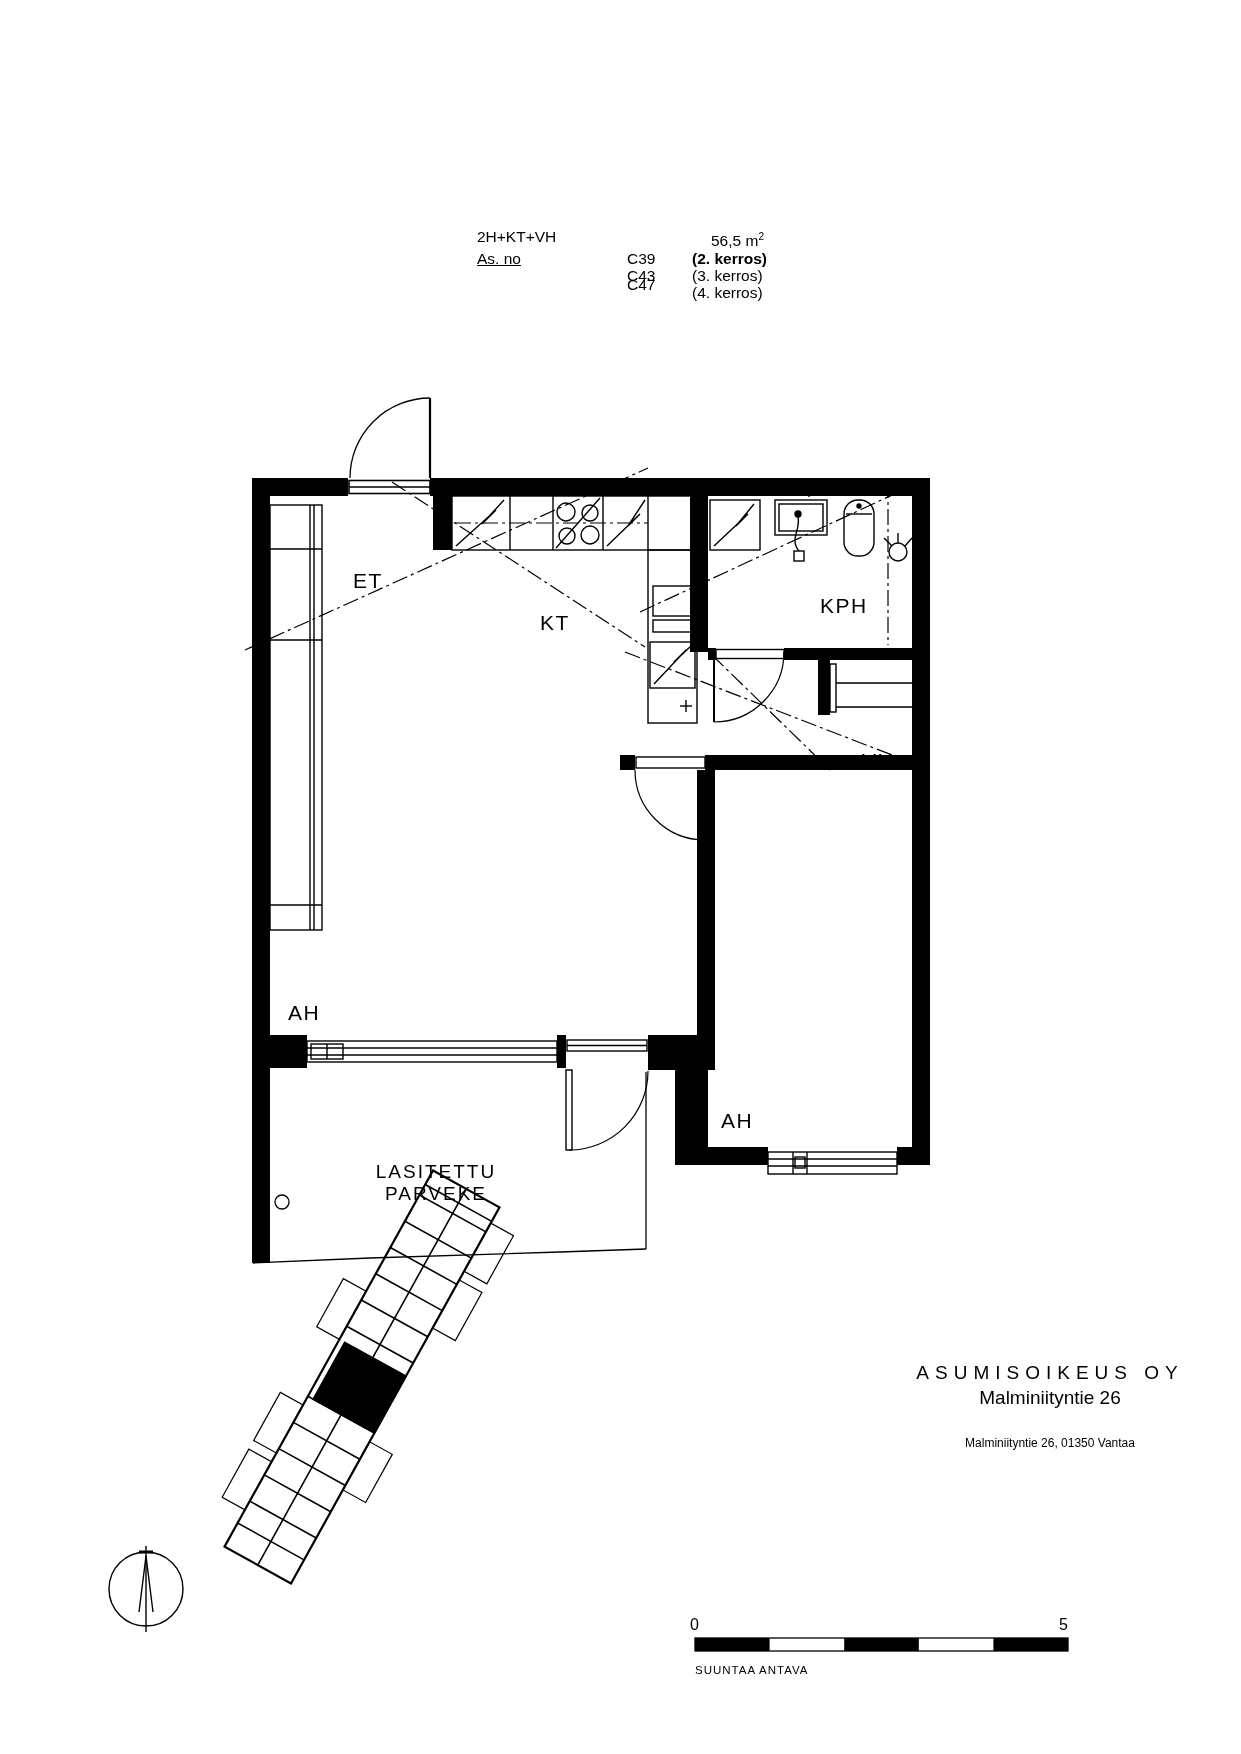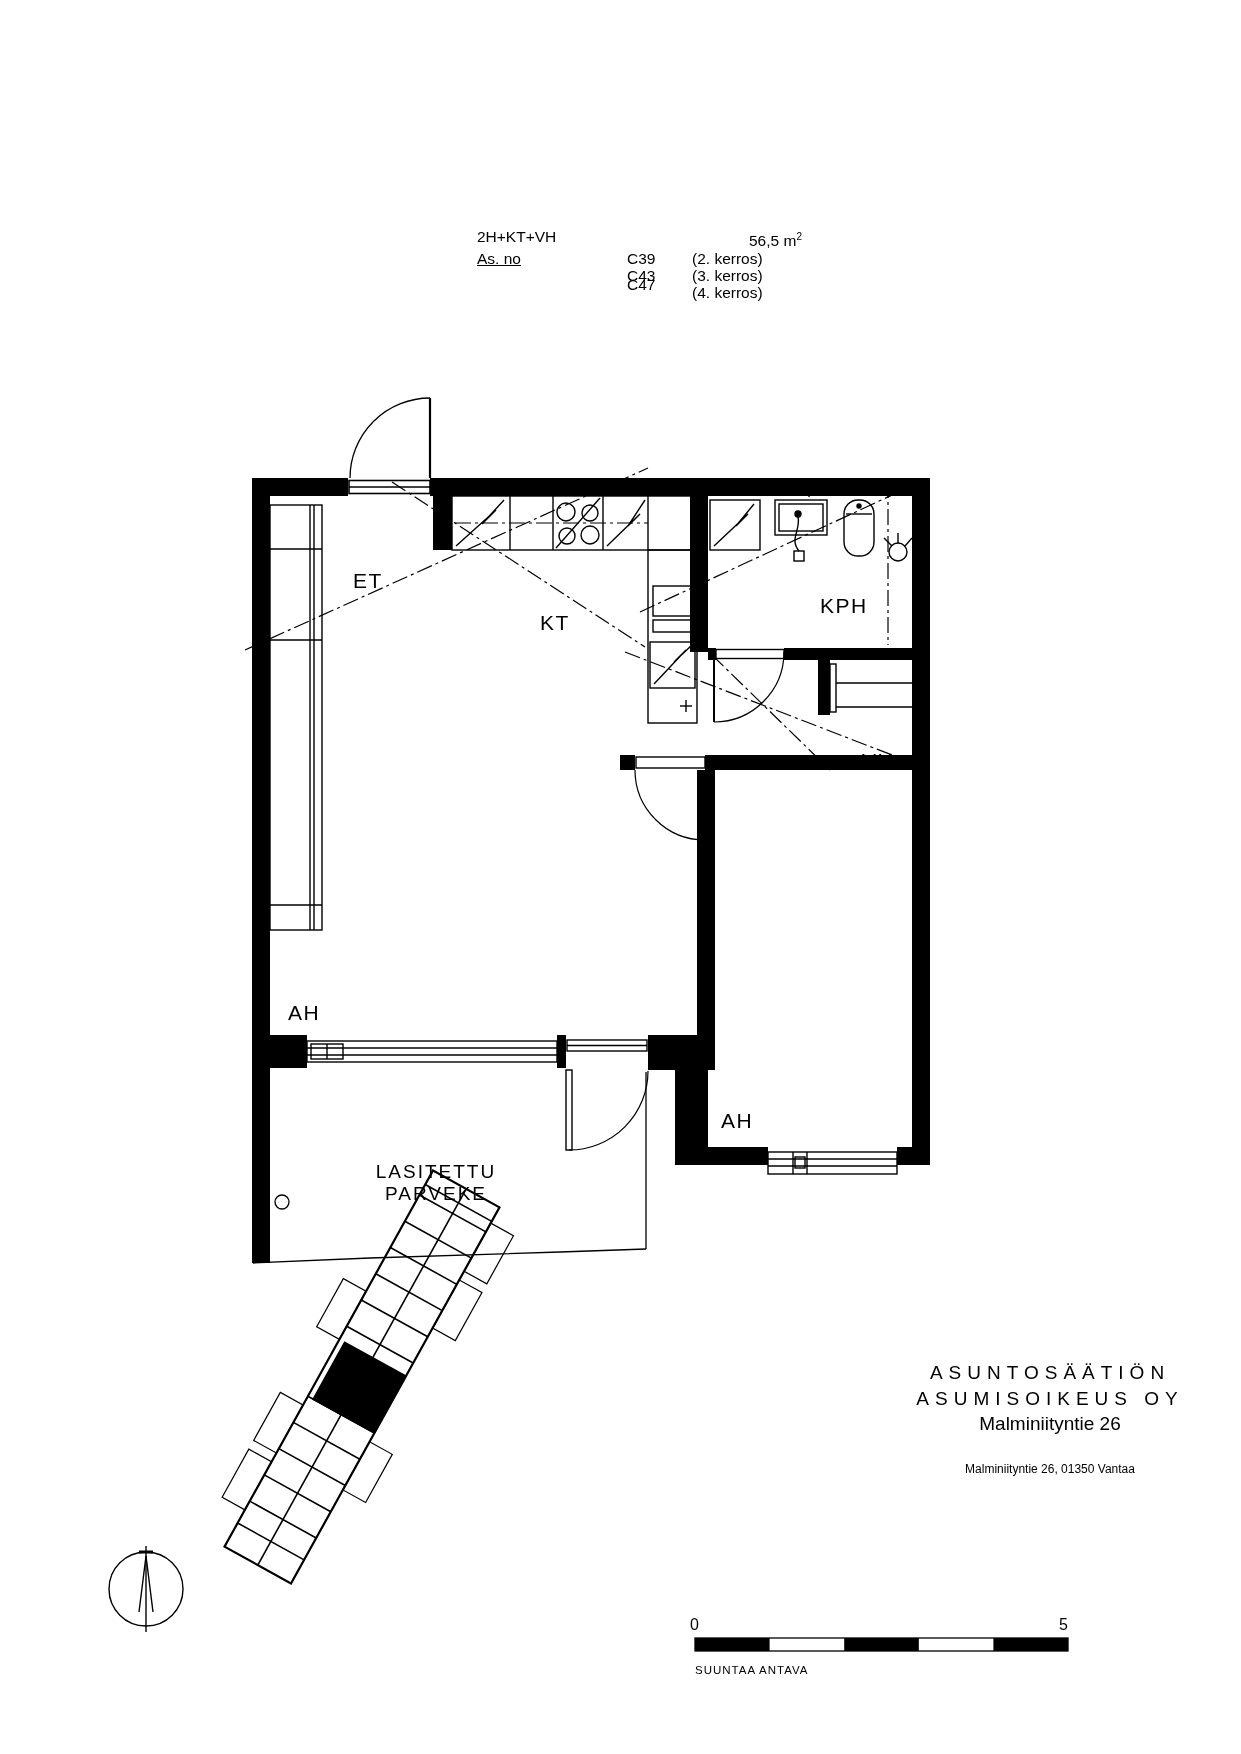--- a/index.html
+++ b/index.html
@@ -17,24 +17,24 @@
   .scalelbl{font-size:16px;}
   .notelbl{font-size:11.5px;letter-spacing:1px;}
 </style>
 </head>
 <body>
 
 <div class="page">
 
   <div class="hdr" style="left:477px;top:228px;">2H+KT+VH</div>
   <div class="hdr" style="left:477px;top:250px;text-decoration:underline;">As. no</div>
-  <div class="hdr" style="left:749px;top:228px;"><span>56,5 m</span><sup>2</sup></div>
+  <div class="hdr" style="left:711px;top:228px;"><span>56,5 m</span><sup>2</sup></div>
 
   <div class="hdr" style="left:627px;top:250px;">C39</div>
-  <div class="hdr" style="left:692px;top:250px;">(2. kerros)</div>
+  <div class="hdr" style="left:692px;top:250px;font-weight:bold;">(2. kerros)</div>
   <div class="hdr" style="left:627px;top:267px;">C43</div>
   <div class="hdr" style="left:692px;top:267px;">(3. kerros)</div>
   <div class="hdr" style="left:627px;top:276px;">C47</div>
   <div class="hdr" style="left:692px;top:284px;">(4. kerros)</div>
 
   <svg width="1241" height="1754" viewBox="0 0 1241 1754">
 
     <g fill="#000">
       <rect x="252" y="478" width="96" height="18"></rect>
       <rect x="430" y="478" width="500" height="18"></rect>
@@ -229,19 +229,18 @@
       <rect x="695" y="1638" width="74.6" height="13" fill="#000"></rect>
       <rect x="844.2" y="1638" width="74.6" height="13" fill="#000"></rect>
       <rect x="993.4" y="1638" width="74.6" height="13" fill="#000"></rect>
       <text class="scalelbl" x="690" y="1630">0</text>
       <text class="scalelbl" x="1068" y="1630" text-anchor="end">5</text>
       <text class="notelbl" x="695" y="1674">SUUNTAA ANTAVA</text>
     </g>
   </svg>
 
   <div class="company">
-    <div class="co-line1">ASUNTOSÄÄTIÖN</div>
     <div class="co-line2">ASUMISOIKEUS OY</div>
     <div class="co-line3">Malminiityntie 26</div>
     <div class="co-line4">Malminiityntie 26, 01350 Vantaa</div>
   </div>
 
 </div>
 
 </body></html>

